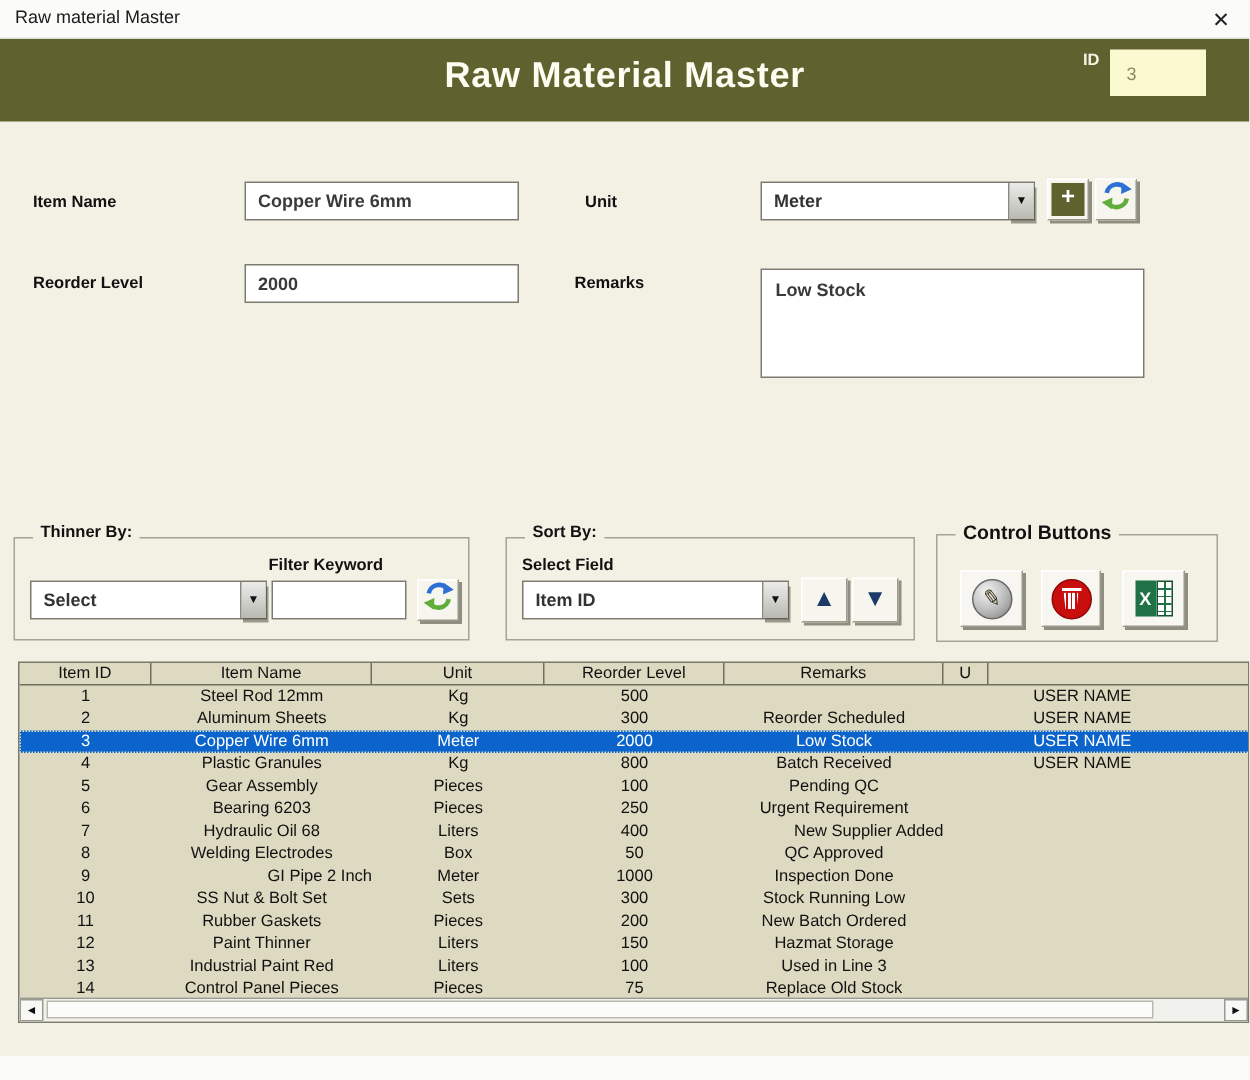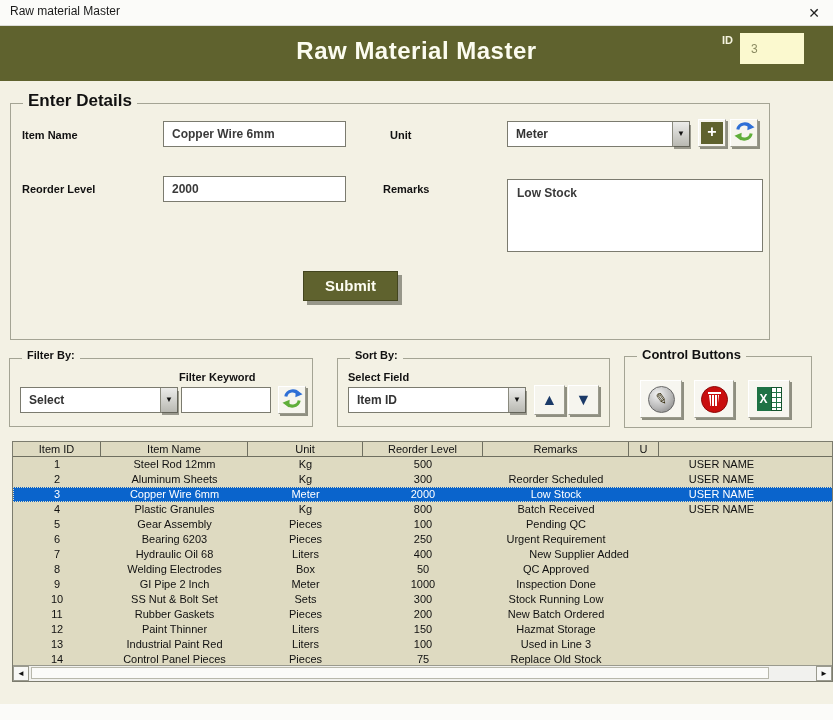--- a/index.html
+++ b/index.html
@@ -88,23 +88,20 @@
     <span class="titlebar-text">Raw material Master</span>
     <span class="close-btn">✕</span>
   </div>
 
   <div class="band">
     <div class="band-title">Raw Material Master</div>
     <span class="id-label">ID</span>
     <input class="id-box" value="3" style="">
   </div>
 
-  <div class="frame details-frame">
-    <span class="legend">Enter Details</span>
-  </div>
   <span class="flabel" style="left:22px;top:129px;">Item Name</span>
   <input class="tbox" style="left: 163px; top: 121px; width: 183px;" value="Copper Wire 6mm">
   <span class="flabel" style="left:390px;top:129px;">Unit</span>
   <div class="combo" style="left:507px;top:121px;width:183px;">
     <span class="cval">Meter</span>
     <span class="carrow">▼</span>
   </div>
   <div class="mini-btn" style="left:698px;top:119px;">
     <span class="plus-inner">+</span>
   </div>
@@ -115,24 +112,23 @@
           <path d="M18 13 A 7.2 7.2 0 0 1 4.5 15" fill="none" stroke="#5FAE3A" stroke-width="3.2"></path>
           <polygon points="7.5,20.5 0.5,15.5 8,12.2" fill="#5FAE3A"></polygon>
         </svg></span>
   </div>
 
   <span class="flabel" style="left:22px;top:183px;">Reorder Level</span>
   <input class="tbox" style="left: 163px; top: 176px; width: 183px;" value="2000">
   <span class="flabel" style="left:383px;top:183px;">Remarks</span>
   <div class="remarks-box">Low Stock</div>
 
-  <div class="action-btn" style="left:303px;top:271px;">Submit</div>
 
   <div class="frame filter-frame">
-    <span class="legend">Filter By:</span>
+    <span class="legend">Thinner By:</span>
   </div>
   <span class="flabel" style="left:20px;top:371px;margin-top:16px;">Select Fileld</span>
   <div class="combo" style="left:20px;top:387px;width:158px;">
     <span class="cval">Select</span>
     <span class="carrow">▼</span>
   </div>
   <span class="flabel" style="left:179px;top:371px;">Filter Keyword</span>
   <input class="tbox" style="left: 181px; top: 387px; width: 90px;" value="">
   <div class="mini-btn" style="left:278px;top:386px;">
     <span><svg width="21" height="21" viewBox="0 0 22 22">
@@ -252,21 +248,21 @@
           <span class="tcell" style="width: 88px;">8</span>
           <span class="tcell" style="width: 147px;">Welding Electrodes</span>
           <span class="tcell" style="width: 115px;">Box</span>
           <span class="tcell" style="width: 120px;">50</span>
           <span class="tcell" style="width: 146px;">QC Approved</span>
           <span class="tcell" style="width: 185px;"></span>
           <span class="tcell" style="width: 30px;"></span>
         </div>
         <div class="trow">
           <span class="tcell" style="width: 88px;">9</span>
-          <span class="tcell" style="width: 147px;">GI Pipe 2 Inch</span>
+          <span class="tcell" style="width: 147px; text-align: right;">GI Pipe 2 Inch</span>
           <span class="tcell" style="width: 115px;">Meter</span>
           <span class="tcell" style="width: 120px;">1000</span>
           <span class="tcell" style="width: 146px;">Inspection Done</span>
           <span class="tcell" style="width: 185px;"></span>
           <span class="tcell" style="width: 30px;"></span>
         </div>
         <div class="trow">
           <span class="tcell" style="width: 88px;">10</span>
           <span class="tcell" style="width: 147px;">SS Nut &amp; Bolt Set</span>
           <span class="tcell" style="width: 115px;">Sets</span>

